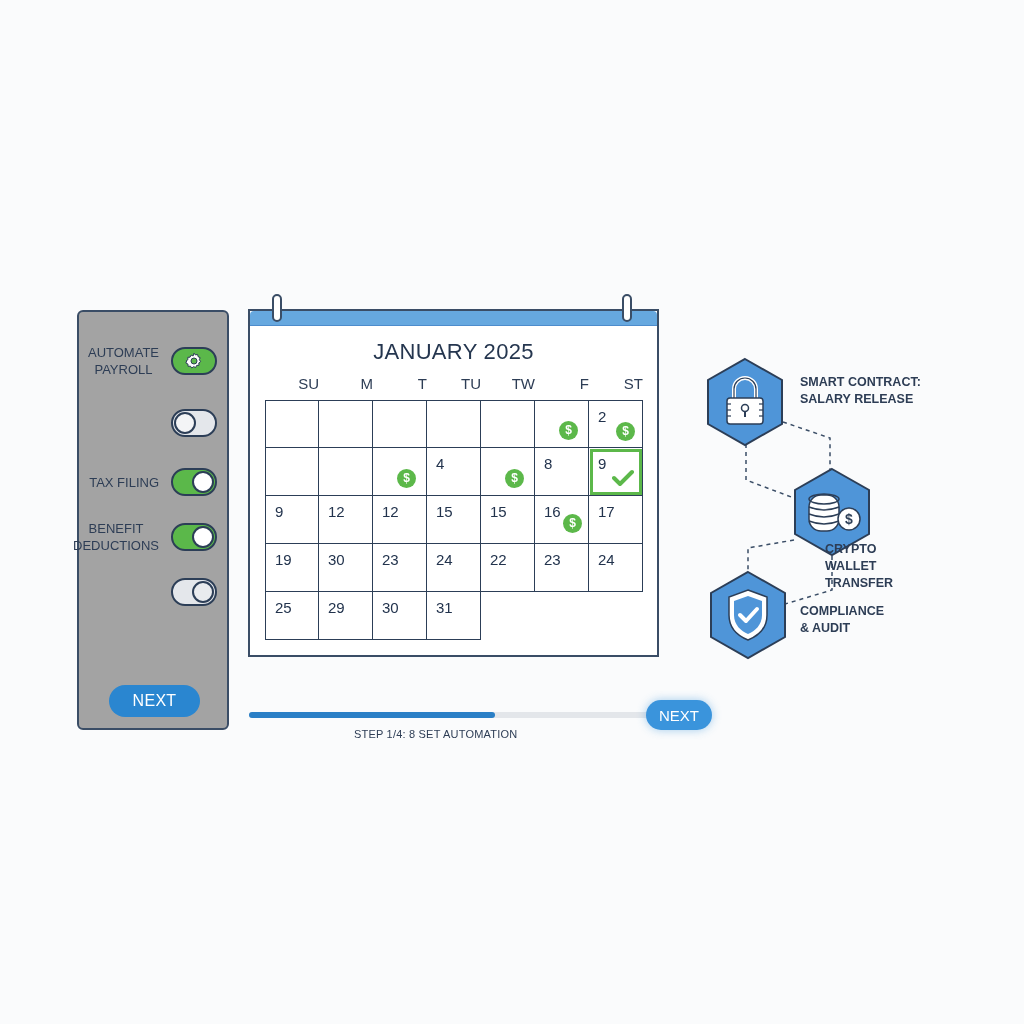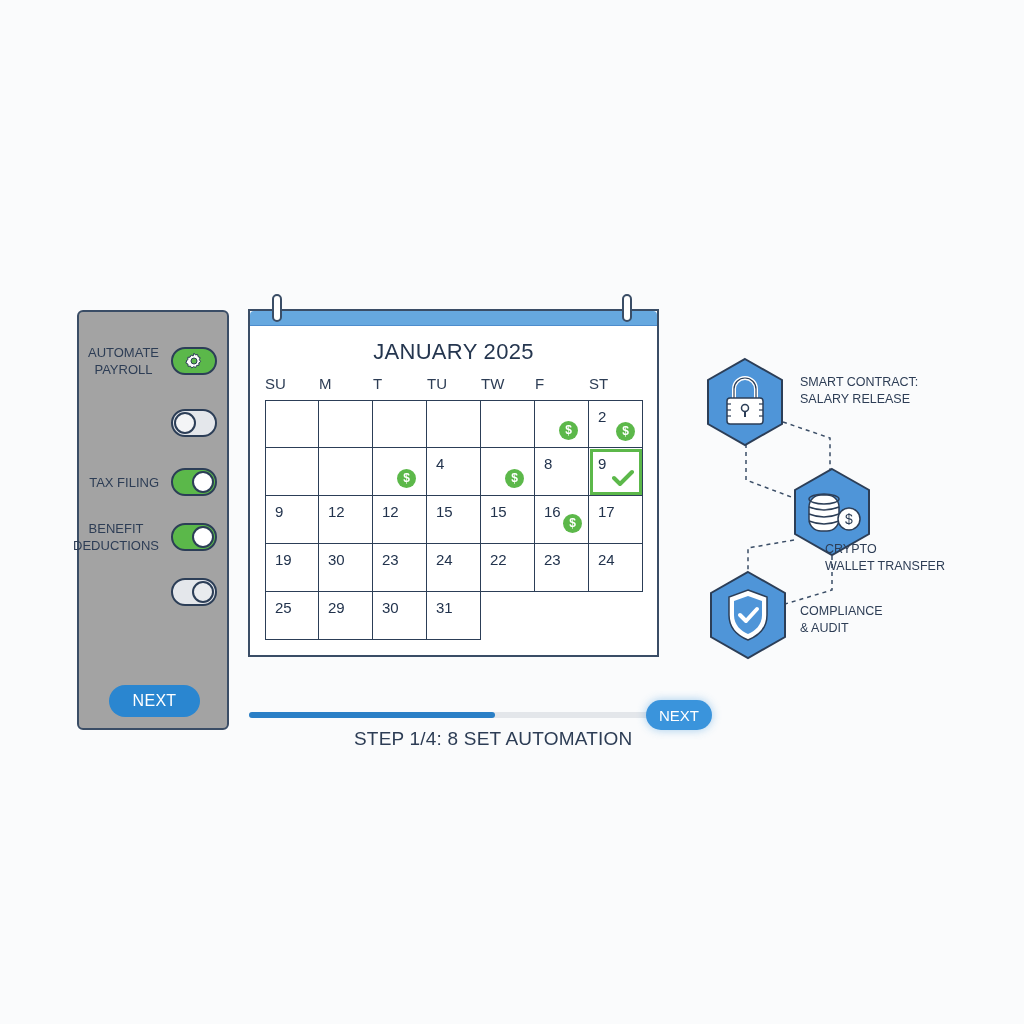--- a/index.html
+++ b/index.html
@@ -55,21 +55,21 @@
     position: absolute; top: -17px; width: 10px; height: 28px; border-radius: 5px;
     background: #fff; border: 2px solid #3a4d66;
   }
   .ring.left { left: 22px; }
   .ring.right { left: 372px; }
   .cal-title {
     position: absolute; left: 0; top: 28px; width: 100%; text-align: center;
     font-size: 22px; color: #25364f; letter-spacing: 0.3px;
   }
   .weekdays { position: absolute; left: 15px; top: 64px; width: 378px; display: flex; }
-  .weekday { width: 54px; text-align: left; font-size: 15px; color: #2d3d55; }
+  .weekday { width: 54px; text-align: right; font-size: 15px; color: #2d3d55; }
 
   .grid {
     position: absolute; left: 15px; top: 89px; width: 378px;
     display: grid; grid-template-columns: repeat(7, 54px); grid-auto-rows: 48px;
   }
   .cell {
     position: relative; border-right: 1.5px solid #2c3e57; border-bottom: 1.5px solid #2c3e57;
     cursor: pointer;
   }
   .cell.c0 { border-left: 1.5px solid #2c3e57; }
@@ -92,25 +92,25 @@
   .progress-fill {
     position: absolute; left: 0; top: 0; height: 6px; border-radius: 3px; background: #2a7fc6;
   }
   .progress-next {
     position: absolute; left: 646px; top: 700px; width: 66px; height: 30px; border-radius: 15px;
     background: #3a94dc; color: #fff; border: none; font-size: 15px;
     font-family: "Liberation Sans", sans-serif;
     box-shadow: 0 0 10px rgba(58,148,220,0.45); cursor: pointer;
   }
   .step-label {
-    position: absolute; left: 354px; top: 728px; font-size: 19px; color: #2d3d55; letter-spacing: 0.2px;
+    position: absolute; left: 354px; top: 728px; font-size: 11px; color: #2d3d55; letter-spacing: 0.2px;
   }
 
   
-  .flow { position: absolute; left: 0; top: 0; width: 1024px; height: 1024px; pointer-events: none; }
+  .flow { position: absolute; left: 0; top: 0; width: 1024px; height: 1024px; pointer-events: none; font-weight: bold; }
   .flow svg { position: absolute; left: 0; top: 0; }
   .node { position: absolute; pointer-events: auto; cursor: pointer; }
   .node-label {
     position: absolute; font-size: 12.5px; line-height: 17px; color: #2d3d55; white-space: pre-line;
   }
 </style>
 </head>
 <body>
 
 <div class="panel">

